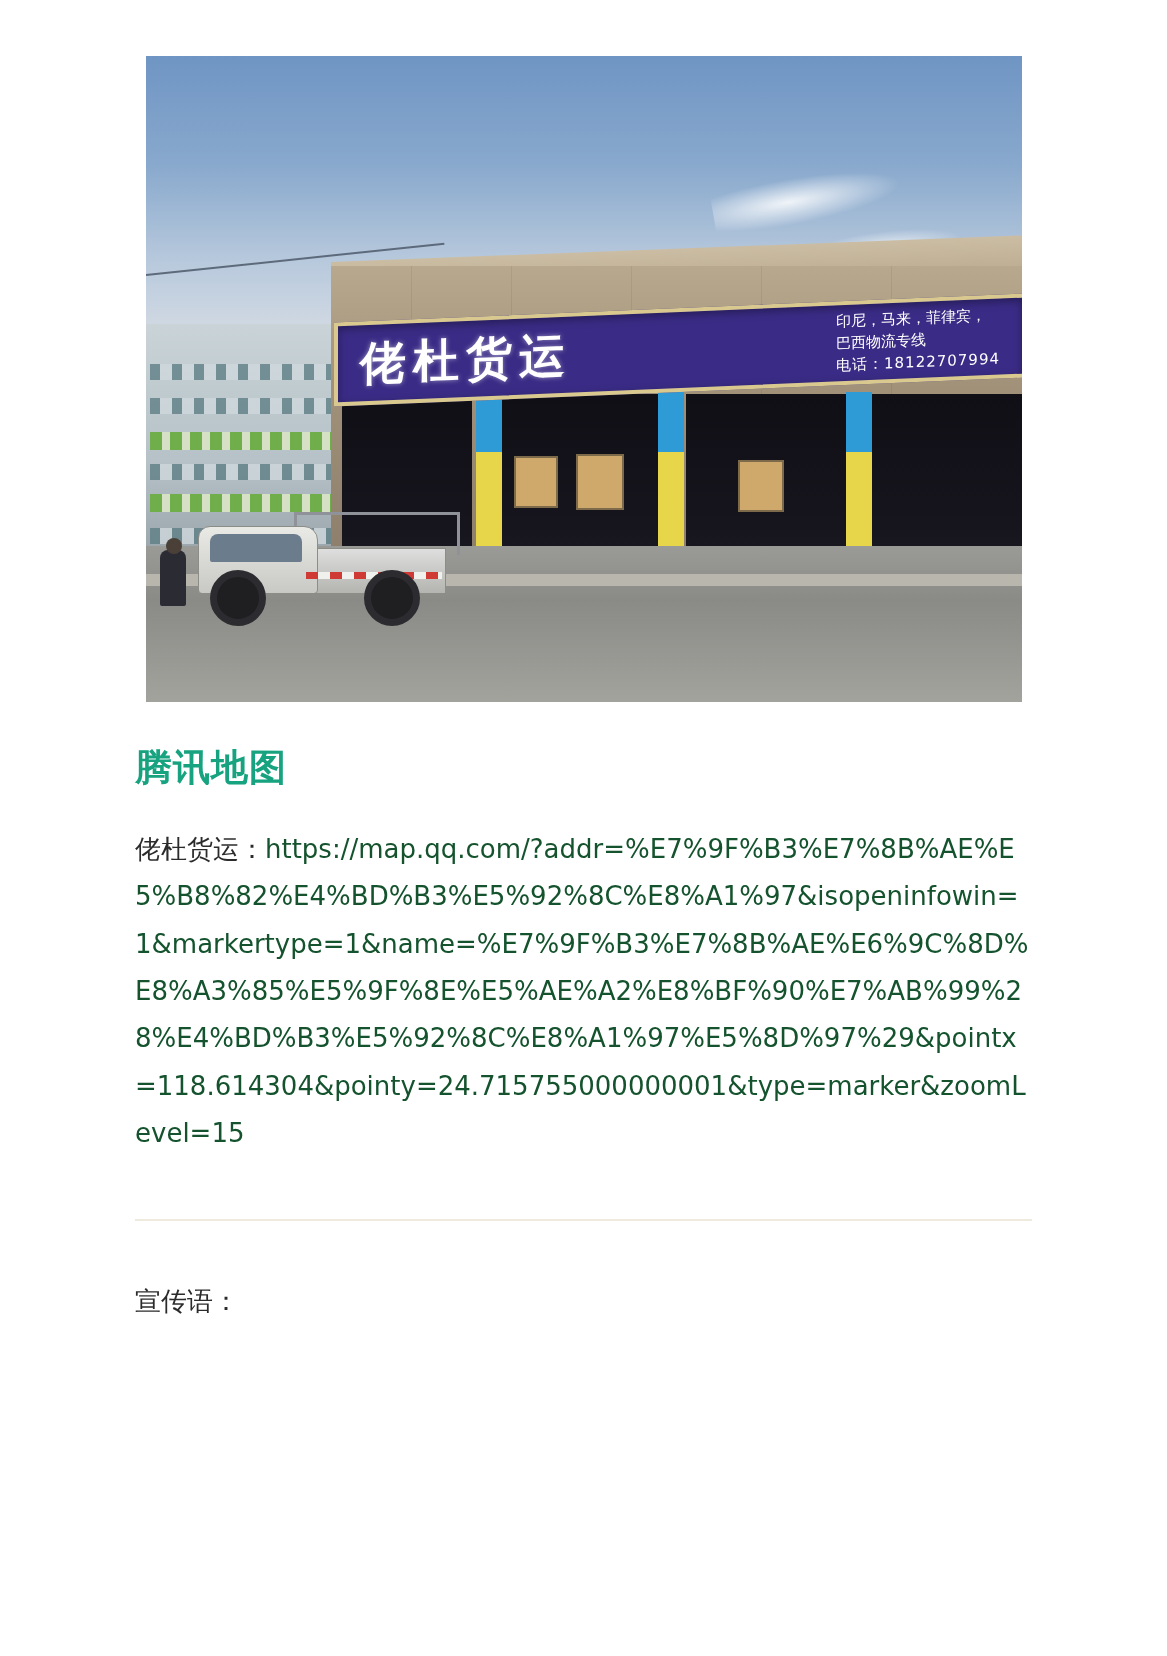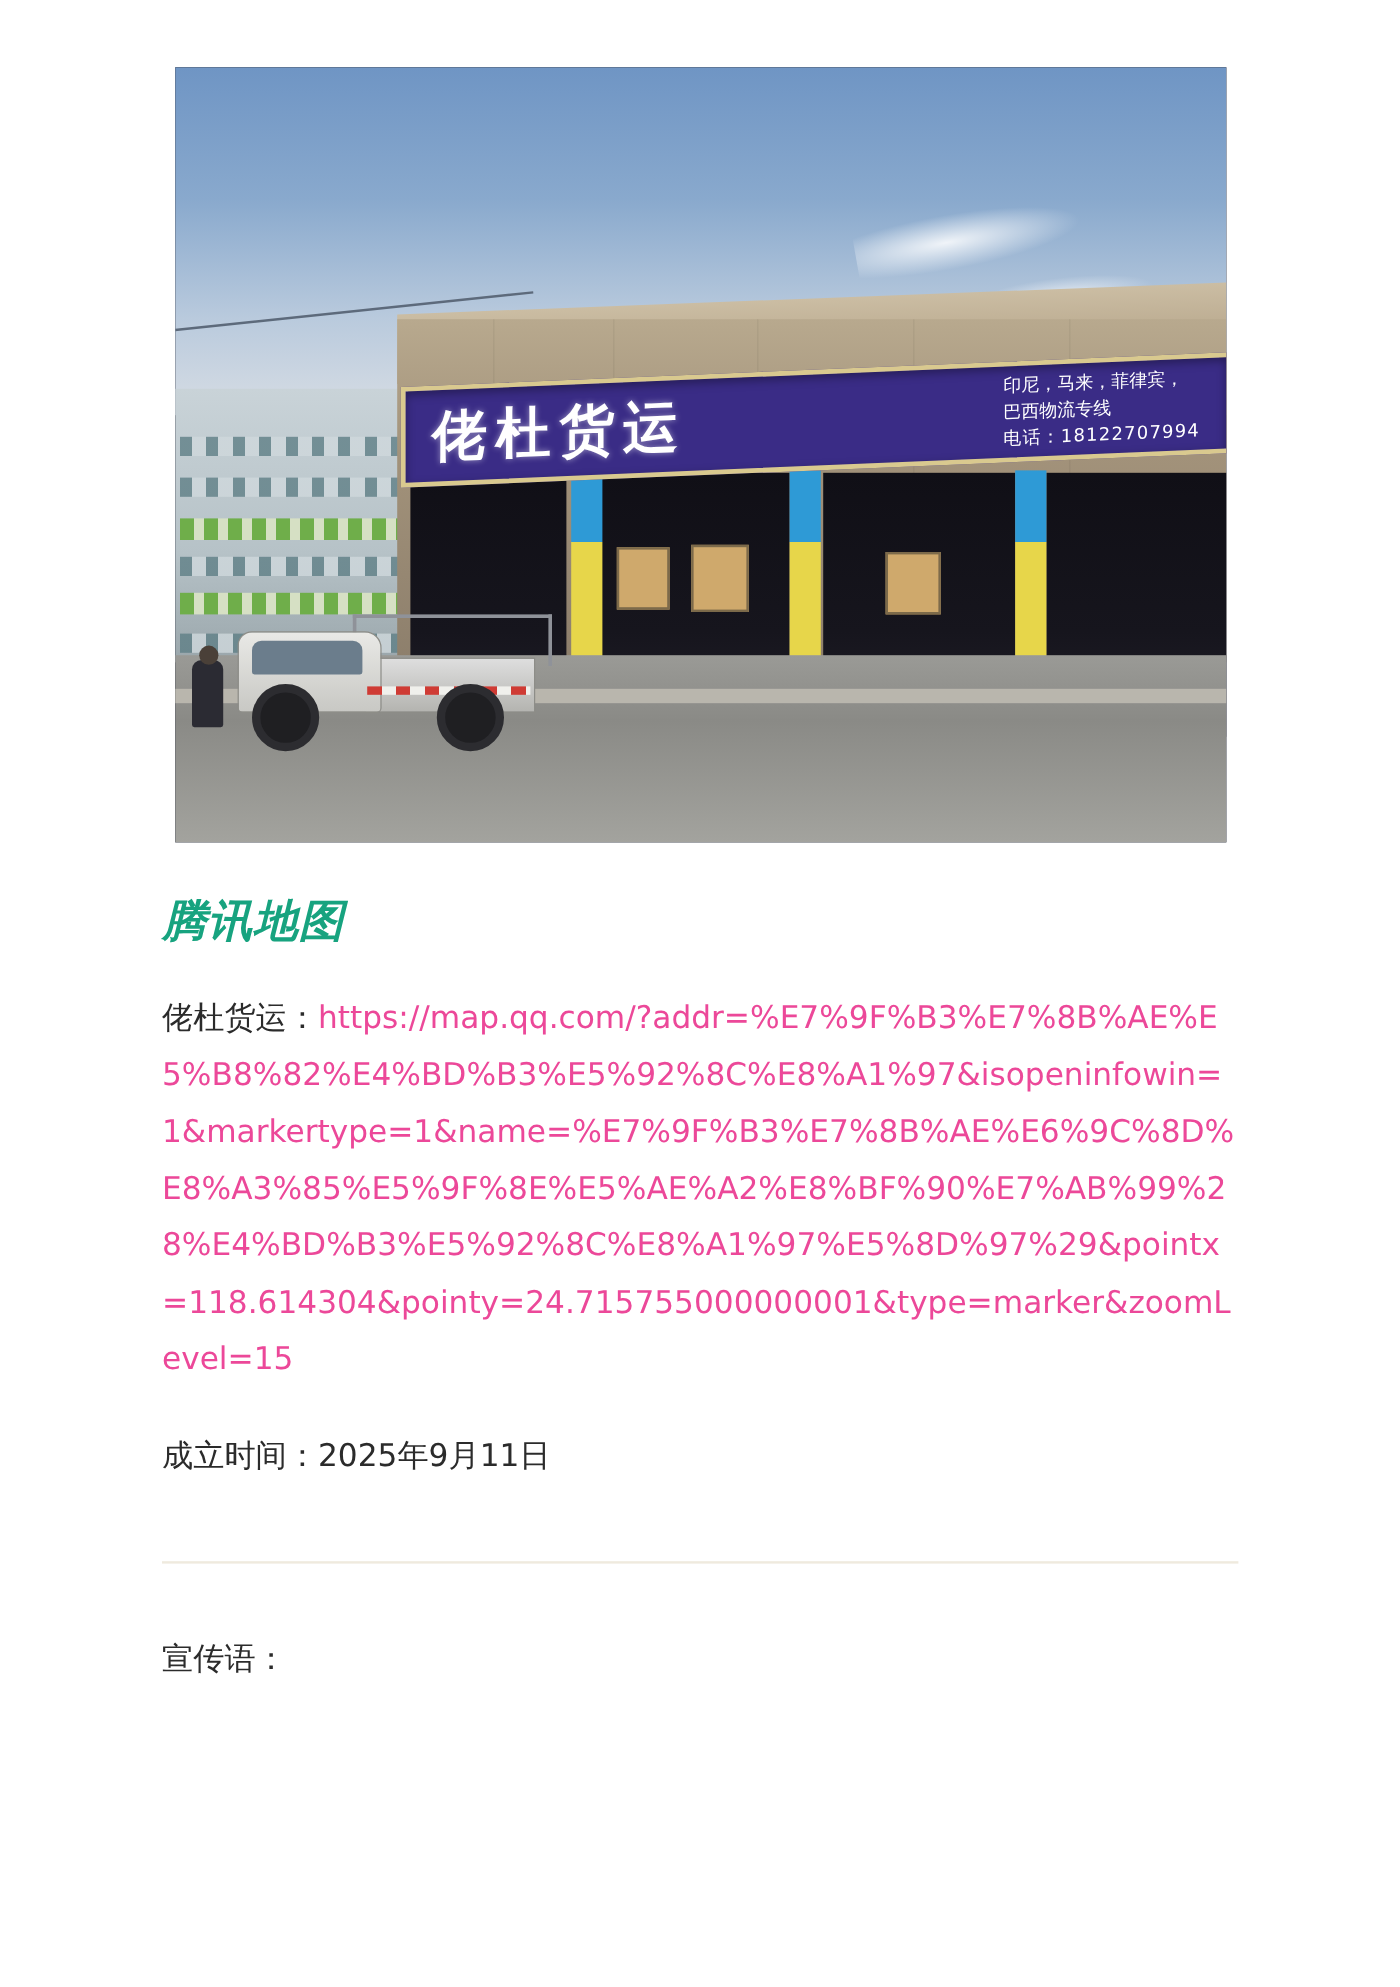--- a/index.html
+++ b/index.html
@@ -216,32 +216,31 @@
 
   
   h1.section-title {
     margin: 42px 0 0 0;
     font-size: 37px;
     line-height: 1.3;
     font-weight: 700;
     color: #17a37f;
     letter-spacing: 1px;
     font-family: "DejaVu Sans", sans-serif;
-    font-style: italic;
   }
   p.para {
     margin: 34px 0 0 0;
     font-size: 26px;
     line-height: 1.82;
     color: #2b2b2b;
     word-break: break-all;
     font-family: "DejaVu Sans", sans-serif;
   }
   .map-link {
-    color: #ec4899;
+    color: #14532d;
     text-decoration: none;
     word-break: break-all;
   }
   .founded {
     margin-top: 40px;
   }
   .divider {
     margin: 62px 0 0 0;
     height: 2px;
     background: #efeade;
@@ -326,19 +325,18 @@
 
     </div>
   </div>
 
   <h1 class="section-title">腾讯地图</h1>
 
   <p class="para">
     <span>佬杜货运：</span><a class="map-link" href="#">https://map.qq.com/?addr=%E7%9F%B3%E7%8B%AE%E5%B8%82%E4%BD%B3%E5%92%8C%E8%A1%97&amp;isopeninfowin=1&amp;markertype=1&amp;name=%E7%9F%B3%E7%8B%AE%E6%9C%8D%E8%A3%85%E5%9F%8E%E5%AE%A2%E8%BF%90%E7%AB%99%28%E4%BD%B3%E5%92%8C%E8%A1%97%E5%8D%97%29&amp;pointx=118.614304&amp;pointy=24.715755000000001&amp;type=marker&amp;zoomLevel=15</a>
   </p>
 
-  <p class="para founded">成立时间：2025年9月11日</p>
 
   <hr class="divider">
 
   <p class="slogan">宣传语：</p>
 
 </div>
 
 </body></html>

